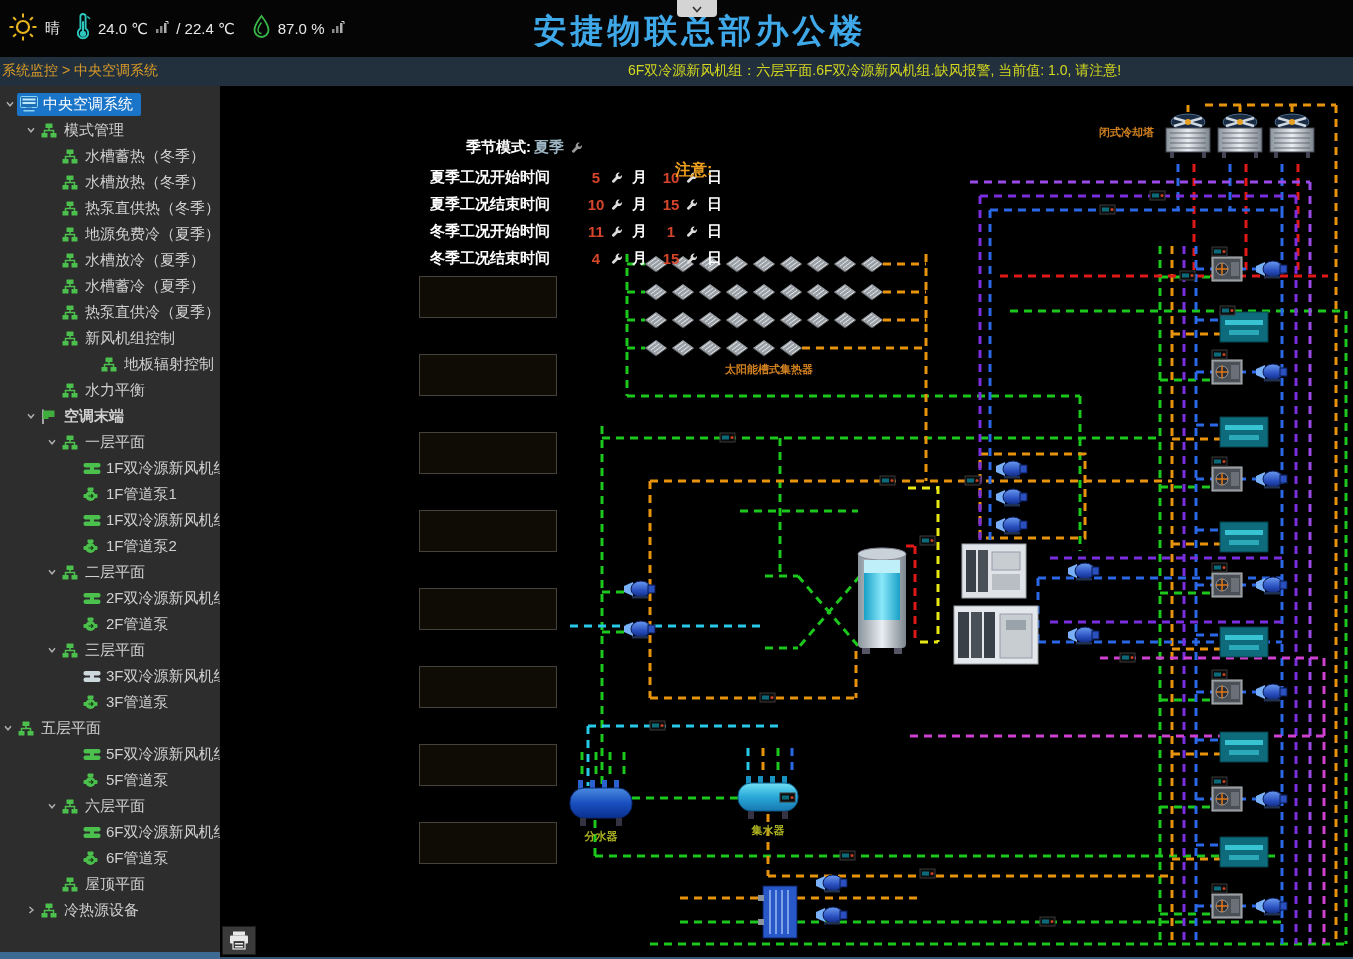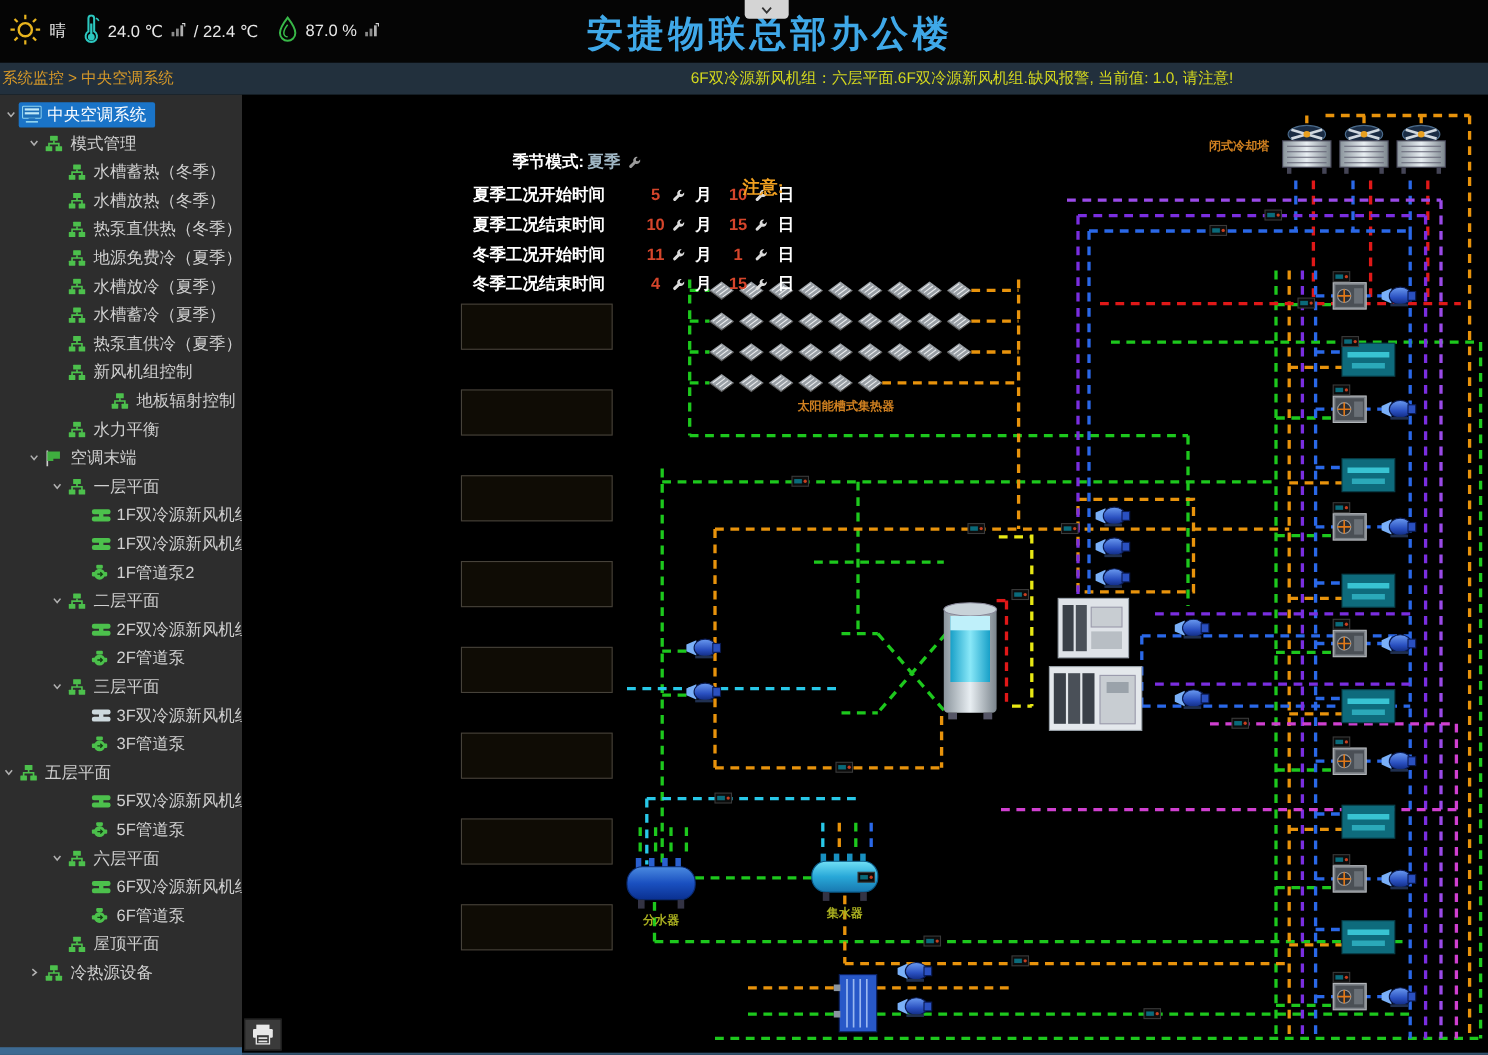--- a/index.html
+++ b/index.html
@@ -296,21 +296,21 @@
             <svg width="16" height="15" viewBox="0 0 16 15">
               <path d="M8 5 V7.5 M3.5 10.5 V7.5 H12.5 V10.5" fill="none" stroke="#4cc04c" stroke-width="1.5"></path>
               <rect x="4.5" y="0.5" width="7" height="4.5" rx="0.5" fill="#4cc04c"></rect>
               <rect x="0.5" y="10" width="6" height="4.5" rx="0.5" fill="#4cc04c"></rect>
               <rect x="9.5" y="10" width="6" height="4.5" rx="0.5" fill="#4cc04c"></rect>
             </svg>
           </span>
           <span class="tlabel">水力平衡</span>
         </span>
       </div>
-      <div class="tree-item" style="padding-left: 23px;">
+      <div class="tree-item" style="padding-left: 23px; font-weight: bold;">
         <span class="chev">
           <svg width="10" height="10" viewBox="0 0 10 10">
             <path d="M2 3.2 L5 6.8 L8 3.2" stroke="#b0b0b0" stroke-width="1.4" fill="none"></path>
           </svg>
         </span>
         <span class="pill">
           <span class="ticon">
             <svg width="15" height="15" viewBox="0 0 15 15">
               <path d="M2 0.5 V15" stroke="#cccccc" stroke-width="1.5"></path>
               <path d="M2 1.5 H13.5 V8 H7.5 V10 H2 Z" fill="#3fae3f"></path>
@@ -341,20 +341,35 @@
         <span class="chev"></span>
         <span class="pill">
           <span class="ticon">
             <svg width="18" height="15" viewBox="0 0 18 15">
               <rect x="0.5" y="2" width="17" height="4.5" rx="2" fill="#4cc04c"></rect>
               <rect x="0.5" y="8.5" width="17" height="4.5" rx="2" fill="#4cc04c"></rect>
               <rect x="7" y="5" width="4" height="5" fill="#4cc04c"></rect>
             </svg>
           </span>
           <span class="tlabel">1F双冷源新风机组1</span>
+        </span>
+      </div>
+      <div class="tree-item" style="padding-left: 65px;">
+        <span class="chev"></span>
+        <span class="pill">
+          <span class="ticon">
+            <svg width="15" height="15" viewBox="0 0 15 15">
+              <rect x="4.5" y="0.5" width="6" height="3.5" rx="1" fill="#4cc04c"></rect>
+              <circle cx="7.5" cy="9" r="5" fill="#4cc04c"></circle>
+              <rect x="0.5" y="7" width="3.5" height="4" rx="1" fill="#4cc04c"></rect>
+              <rect x="11" y="7" width="3.5" height="4" rx="1" fill="#4cc04c"></rect>
+              <path d="M5.5 9 H10 M8.2 7.2 L10 9 L8.2 10.8" stroke="#123d12" stroke-width="1.2" fill="none"></path>
+            </svg>
+          </span>
+          <span class="tlabel">1F管道泵1</span>
         </span>
       </div>
       <div class="tree-item" style="padding-left: 65px;">
         <span class="chev"></span>
         <span class="pill">
           <span class="ticon">
             <svg width="18" height="15" viewBox="0 0 18 15">
               <rect x="0.5" y="2" width="17" height="4.5" rx="2" fill="#4cc04c"></rect>
               <rect x="0.5" y="8.5" width="17" height="4.5" rx="2" fill="#4cc04c"></rect>
               <rect x="7" y="5" width="4" height="5" fill="#4cc04c"></rect>

